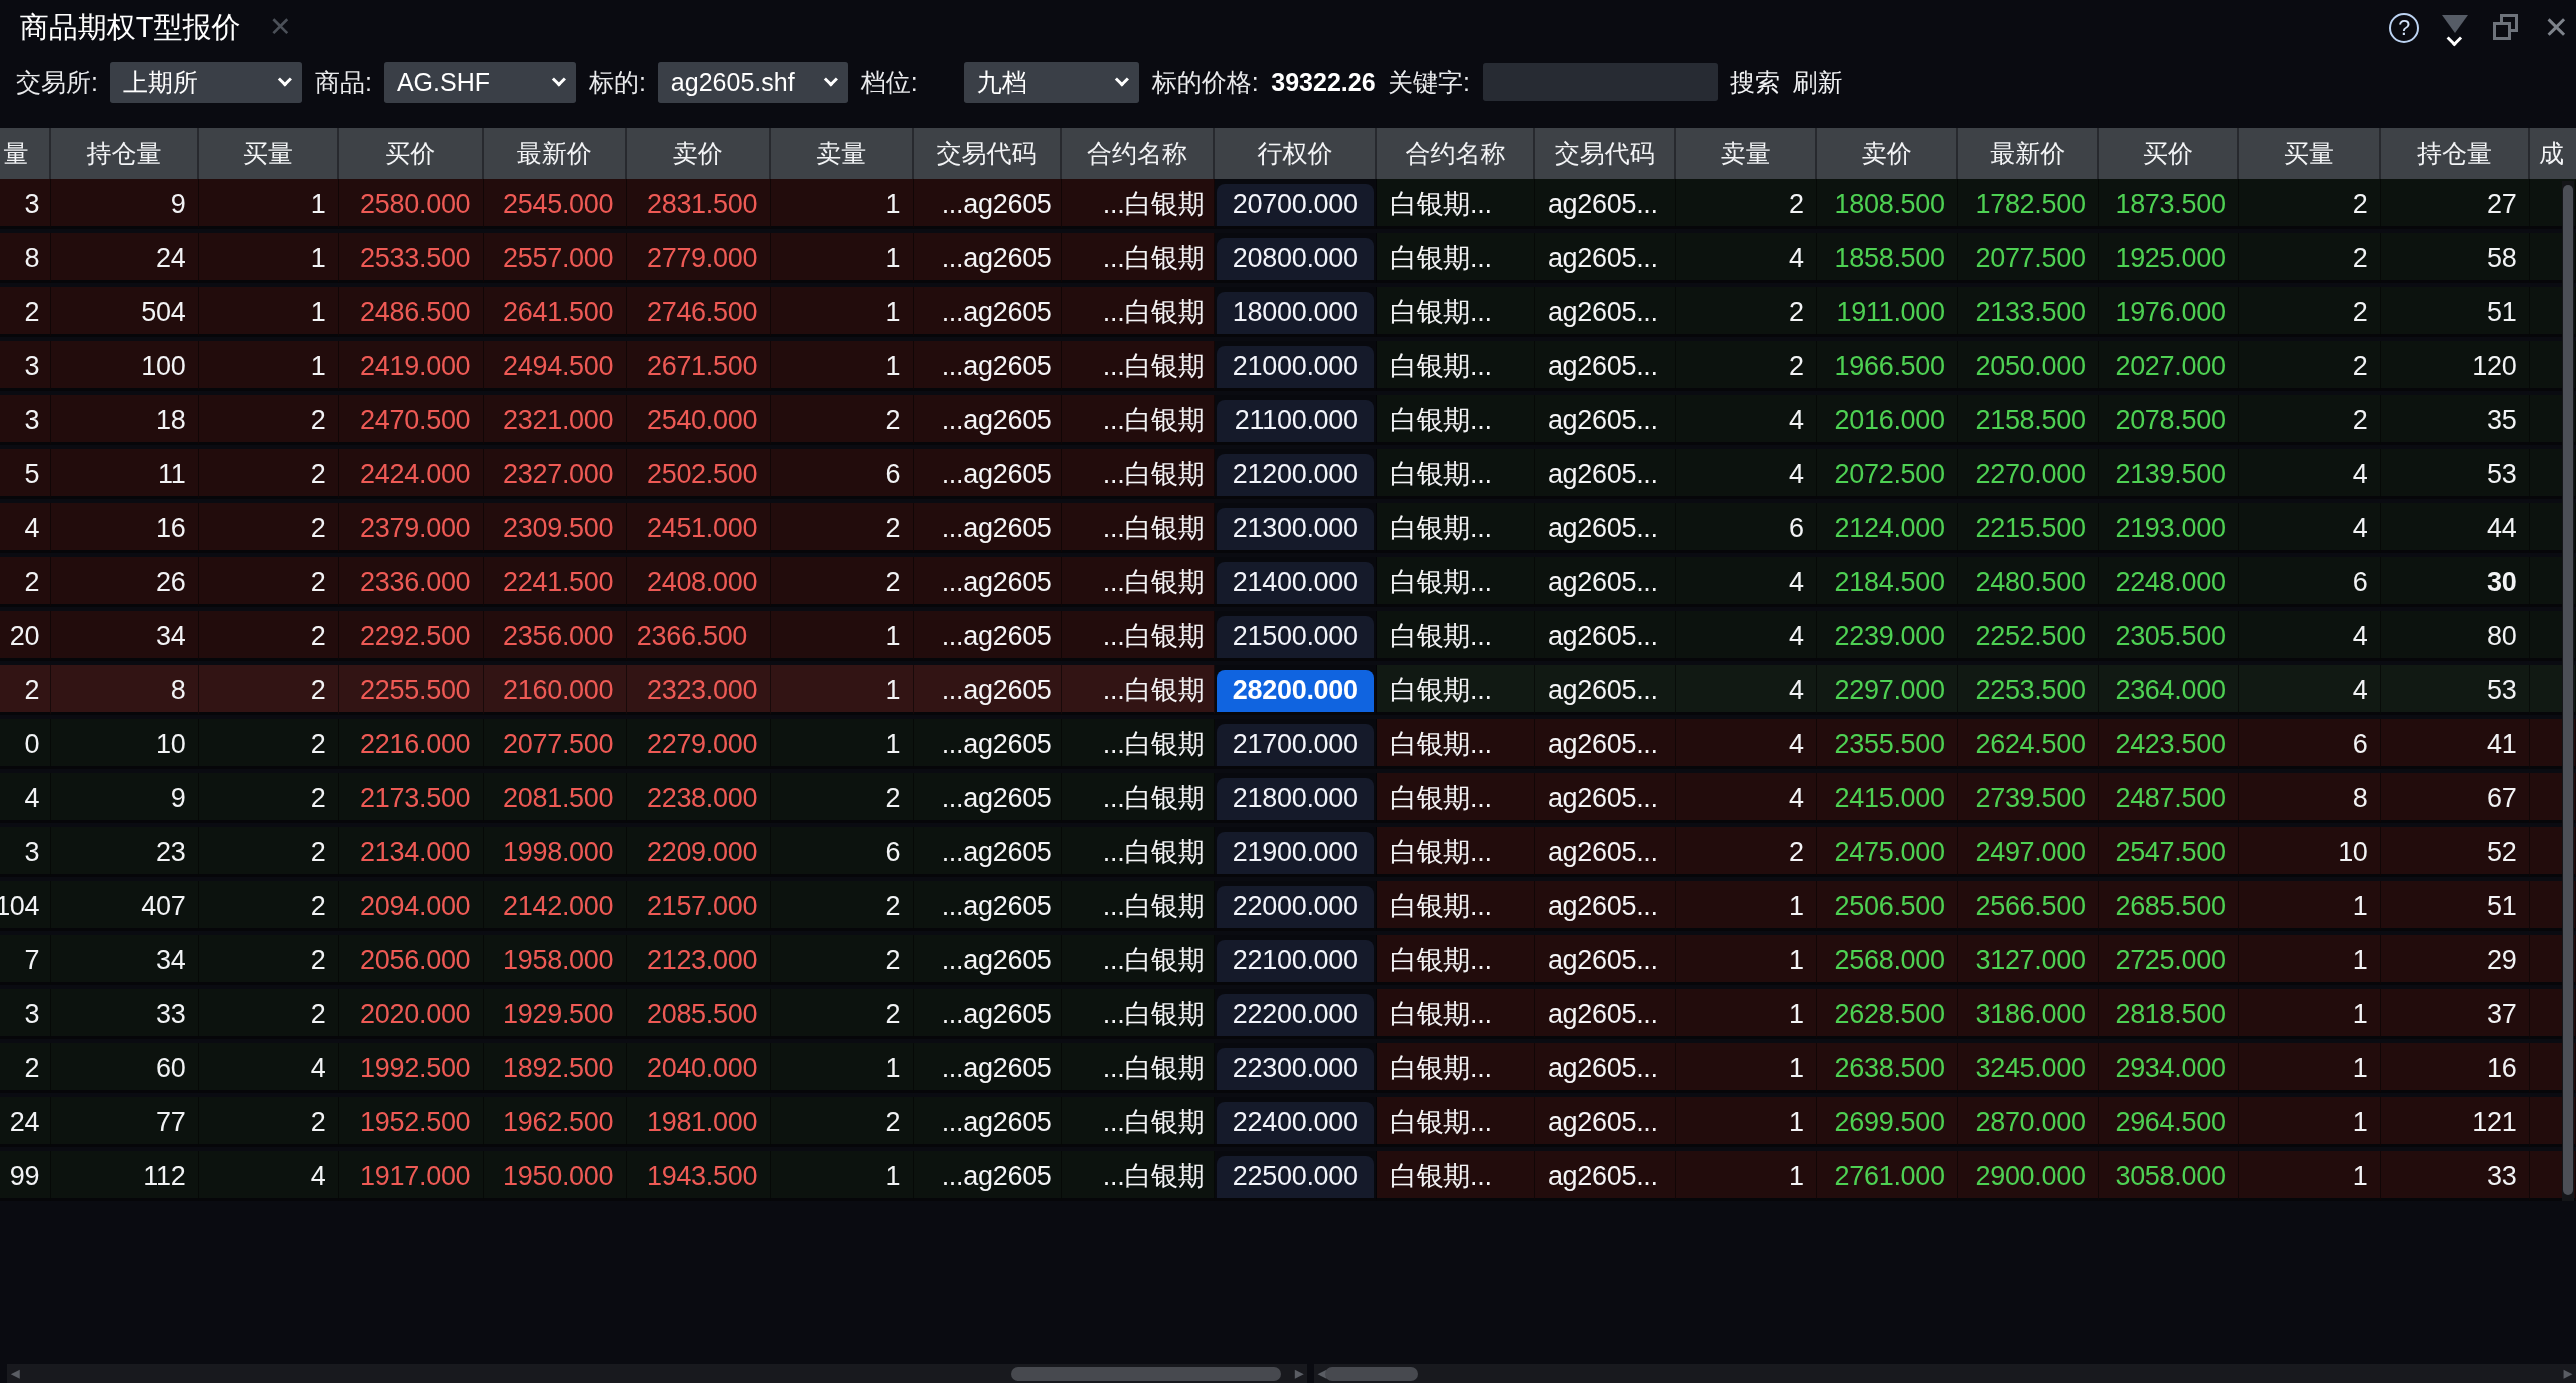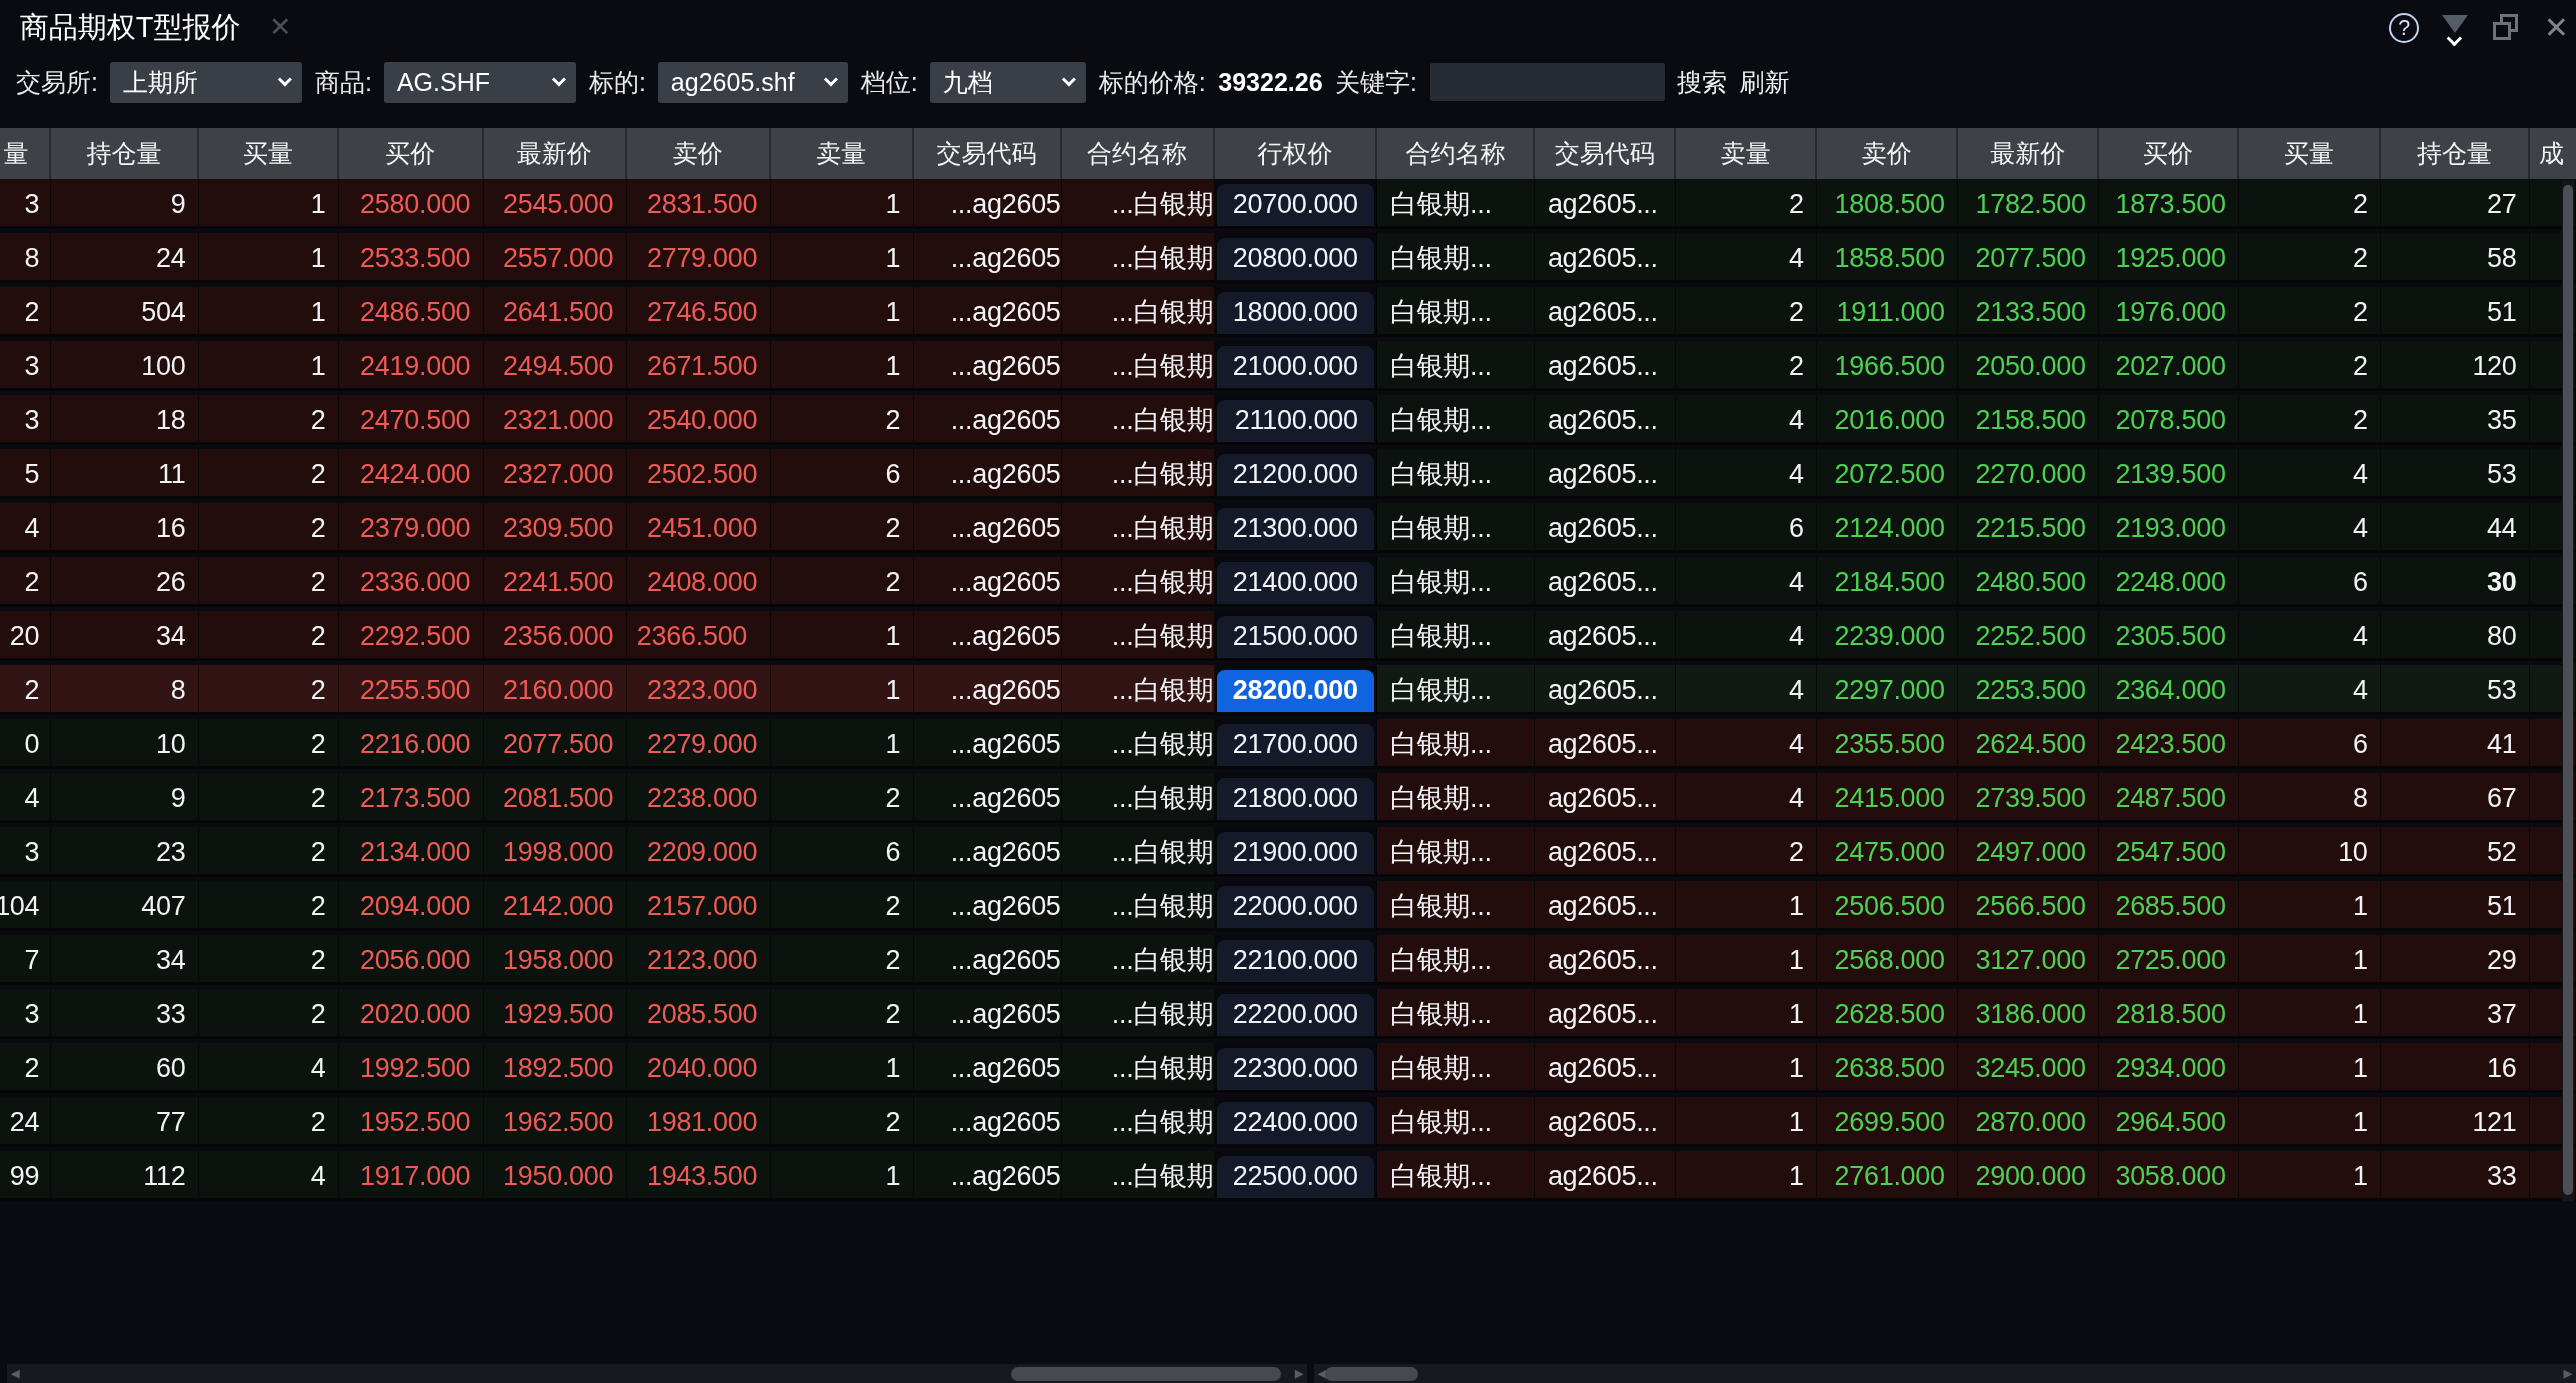--- a/index.html
+++ b/index.html
@@ -21,21 +21,21 @@
   .wc-close{font-size:30px;color:#7e838b;line-height:36px;}
 
   
   .toolbar{position:absolute;left:0;top:55px;width:100%;height:54px;display:flex;align-items:center;gap:12.5px;padding-left:16px;font-size:25px;}
   .tb-label{color:#e9eaec;white-space:nowrap;}
   .dd{display:flex;align-items:center;justify-content:space-between;height:41px;background:#3a3f47;border-radius:2.7px;padding:0 12.5px;color:#ffffff;cursor:pointer;}
   .dd .chev{width:9.8px;height:9.8px;border-right:3.1px solid #ffffff;border-bottom:3.1px solid #ffffff;transform:rotate(45deg) translate(-1.8px,-1.8px);margin-left:12.5px;}
   .dd-exchange{width:192px;}
   .dd-product{width:192px;}
   .dd-underlying{width:190px;}
-  .dd-level{width:156px;}
+  .dd-level{width:175px;margin-left:34px;}
   .tb-price{color:#ffffff;font-weight:bold;white-space:nowrap;}
   .kw-input{width:235px;height:38px;background:#272b33;border:none;border-radius:2.7px;color:#fff;font-size:23px;padding:0 9px;}
   .tb-btn{color:#f2f3f5;white-space:nowrap;cursor:pointer;}
 
   
   .grid{position:absolute;left:0;top:128px;width:2576px;}
   .hdr-row{display:flex;height:51px;}
   .hdr-cell{height:51px;line-height:51px;background:#3e4247;color:#f3f4f6;font-size:25px;text-align:center;border-right:2.7px solid #27292e;overflow:hidden;white-space:nowrap;}
   .hdr-cell.first{text-align:left;padding-left:3.6px;}
   .hdr-cell.last{text-align:left;padding-left:9px;border-right:none;}
@@ -43,21 +43,21 @@
   .cell{height:50px;line-height:50px;font-size:27px;letter-spacing:-0.3px;border-bottom:3.6px solid #060609;border-right:1.8px solid rgba(0,0,0,0.5);overflow:hidden;white-space:nowrap;}
   .bg-m{background:#220c0c;}
   .bg-g{background:#0c120e;}
   .bg-k{background:#08090e;}
   .row.sel .bg-m{background:#321414;}
   .row.sel .bg-g{background:#111913;}
   .c-qty{color:#f2f3f5;text-align:right;padding-right:12.5px;}
   .c-cut{direction:rtl;padding-right:10.7px;}
   .c-red{color:#ee5a55;text-align:right;padding-right:12.5px;}
   .c-grn{color:#4ed153;text-align:right;padding-right:12.5px;}
-  .c-txt-r{color:#f4f4f6;text-align:right;}
+  .c-txt-r{color:#f4f4f6;text-align:right;padding-right:9px;}
   .c-txt-l{color:#f4f4f6;text-align:left;padding-left:12.5px;}
   .c-strike{padding:0;}
   .strike-box{margin:4.5px 2.7px 0 2.7px;height:56px;line-height:41px;border-radius:8px;background:#151a2a;color:#f2f4fa;text-align:right;padding-right:16px;font-size:27px;}
   .strike-box.selbox{background:#1064e0;color:#ffffff;font-weight:bold;}
 
   
   .hscroll{position:absolute;height:19.7px;top:1364px;background:#18191e;}
   .hs-left{left:7.2px;width:1300px;}
   .hs-right{left:1314px;width:1262px;}
   .hs-arrow{position:absolute;top:0;width:16px;height:19.7px;color:#5a5d64;font-size:18px;line-height:19.7px;text-align:center;}

